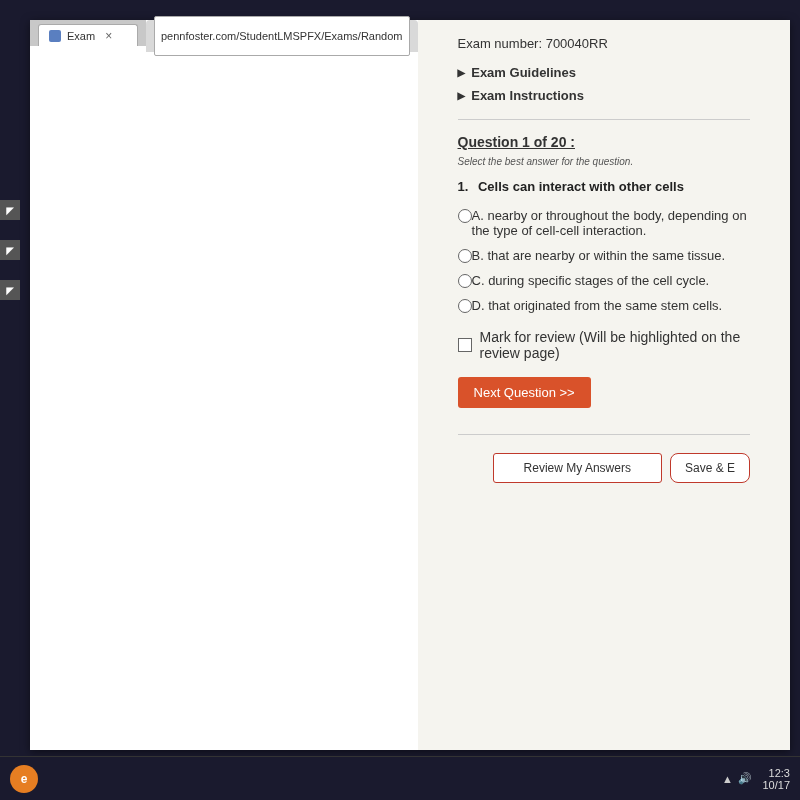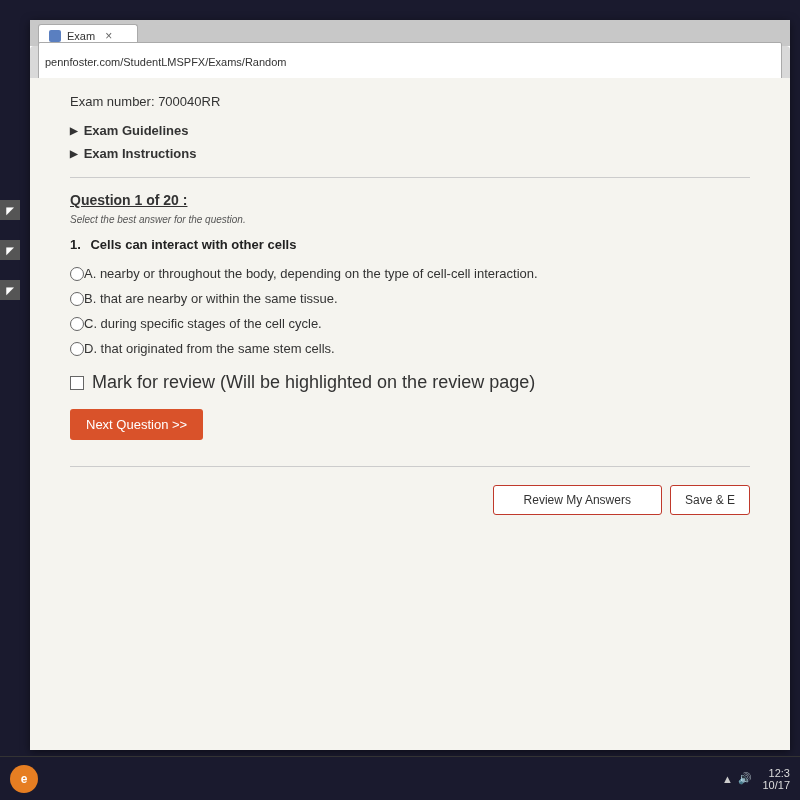--- a/index.html
+++ b/index.html
@@ -17,21 +17,21 @@
     .browser-window {
       position: absolute;
       top: 20px;
       left: 30px;
       right: 10px;
       bottom: 50px;
       background: #fff;
       border-radius: 4px 4px 0 0;
       box-shadow: 0 2px 10px rgba(0,0,0,0.5);
       display: flex;
-      flex-direction: column;
+      flex-direction: row;
     }
 
     .browser-titlebar {
       background: #d9d9d9;
       height: 32px;
       border-radius: 4px 4px 0 0;
       display: flex;
       align-items: center;
       padding: 0 8px;
       gap: 4px;
@@ -180,21 +180,21 @@
       flex-shrink: 0;
       background: #fff;
     }
 
     .mark-review-section {
       display: flex;
       align-items: center;
       gap: 8px;
       margin-top: 16px;
       margin-bottom: 16px;
-      font-size: 18px;
+      font-size: 14px;
       color: #333;
     }
 
     .checkbox {
       width: 14px;
       height: 14px;
       border: 1px solid #666;
       background: #fff;
       flex-shrink: 0;
     }
@@ -234,21 +234,21 @@
       border-radius: 3px;
     }
 
     .save-btn {
       background: #fff;
       color: #333;
       border: 1px solid #c0392b;
       padding: 7px 14px;
       font-size: 12px;
       cursor: pointer;
-      border-radius: 3px;
+      border-radius: 8px;
     }
 
     
     .sidebar-arrows {
       position: absolute;
       left: 0;
       top: 200px;
       display: flex;
       flex-direction: column;
       gap: 20px;

